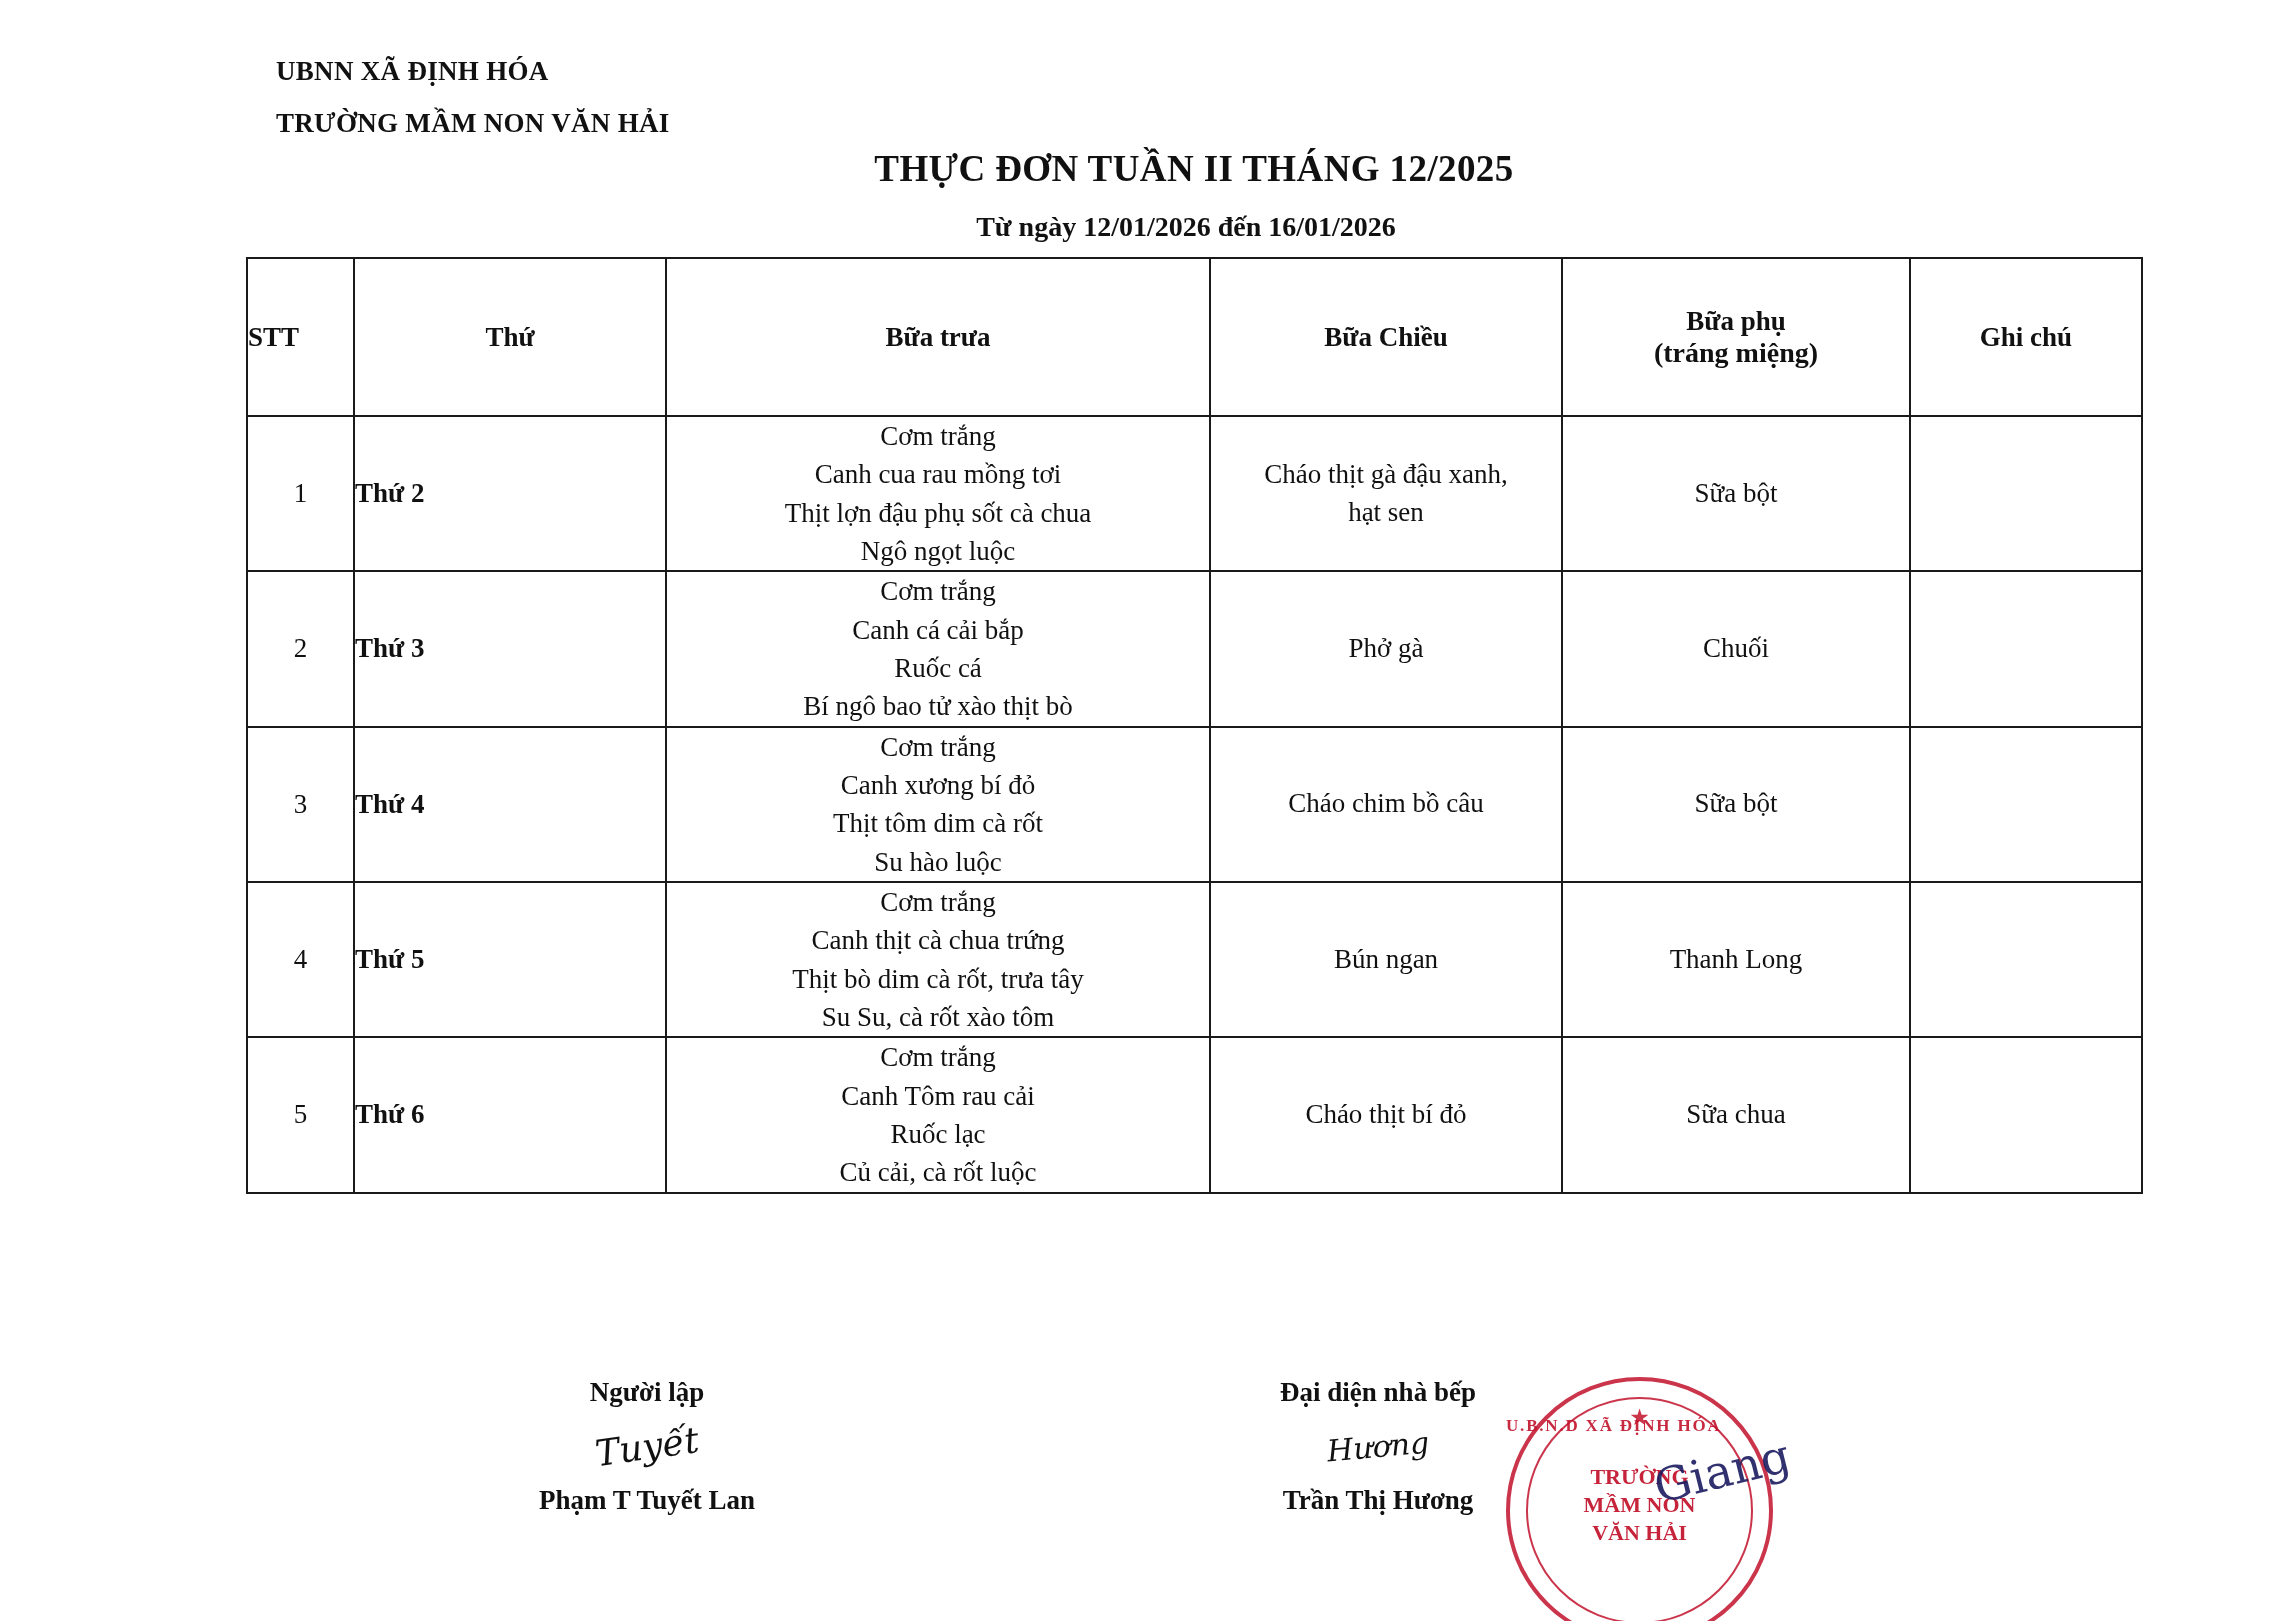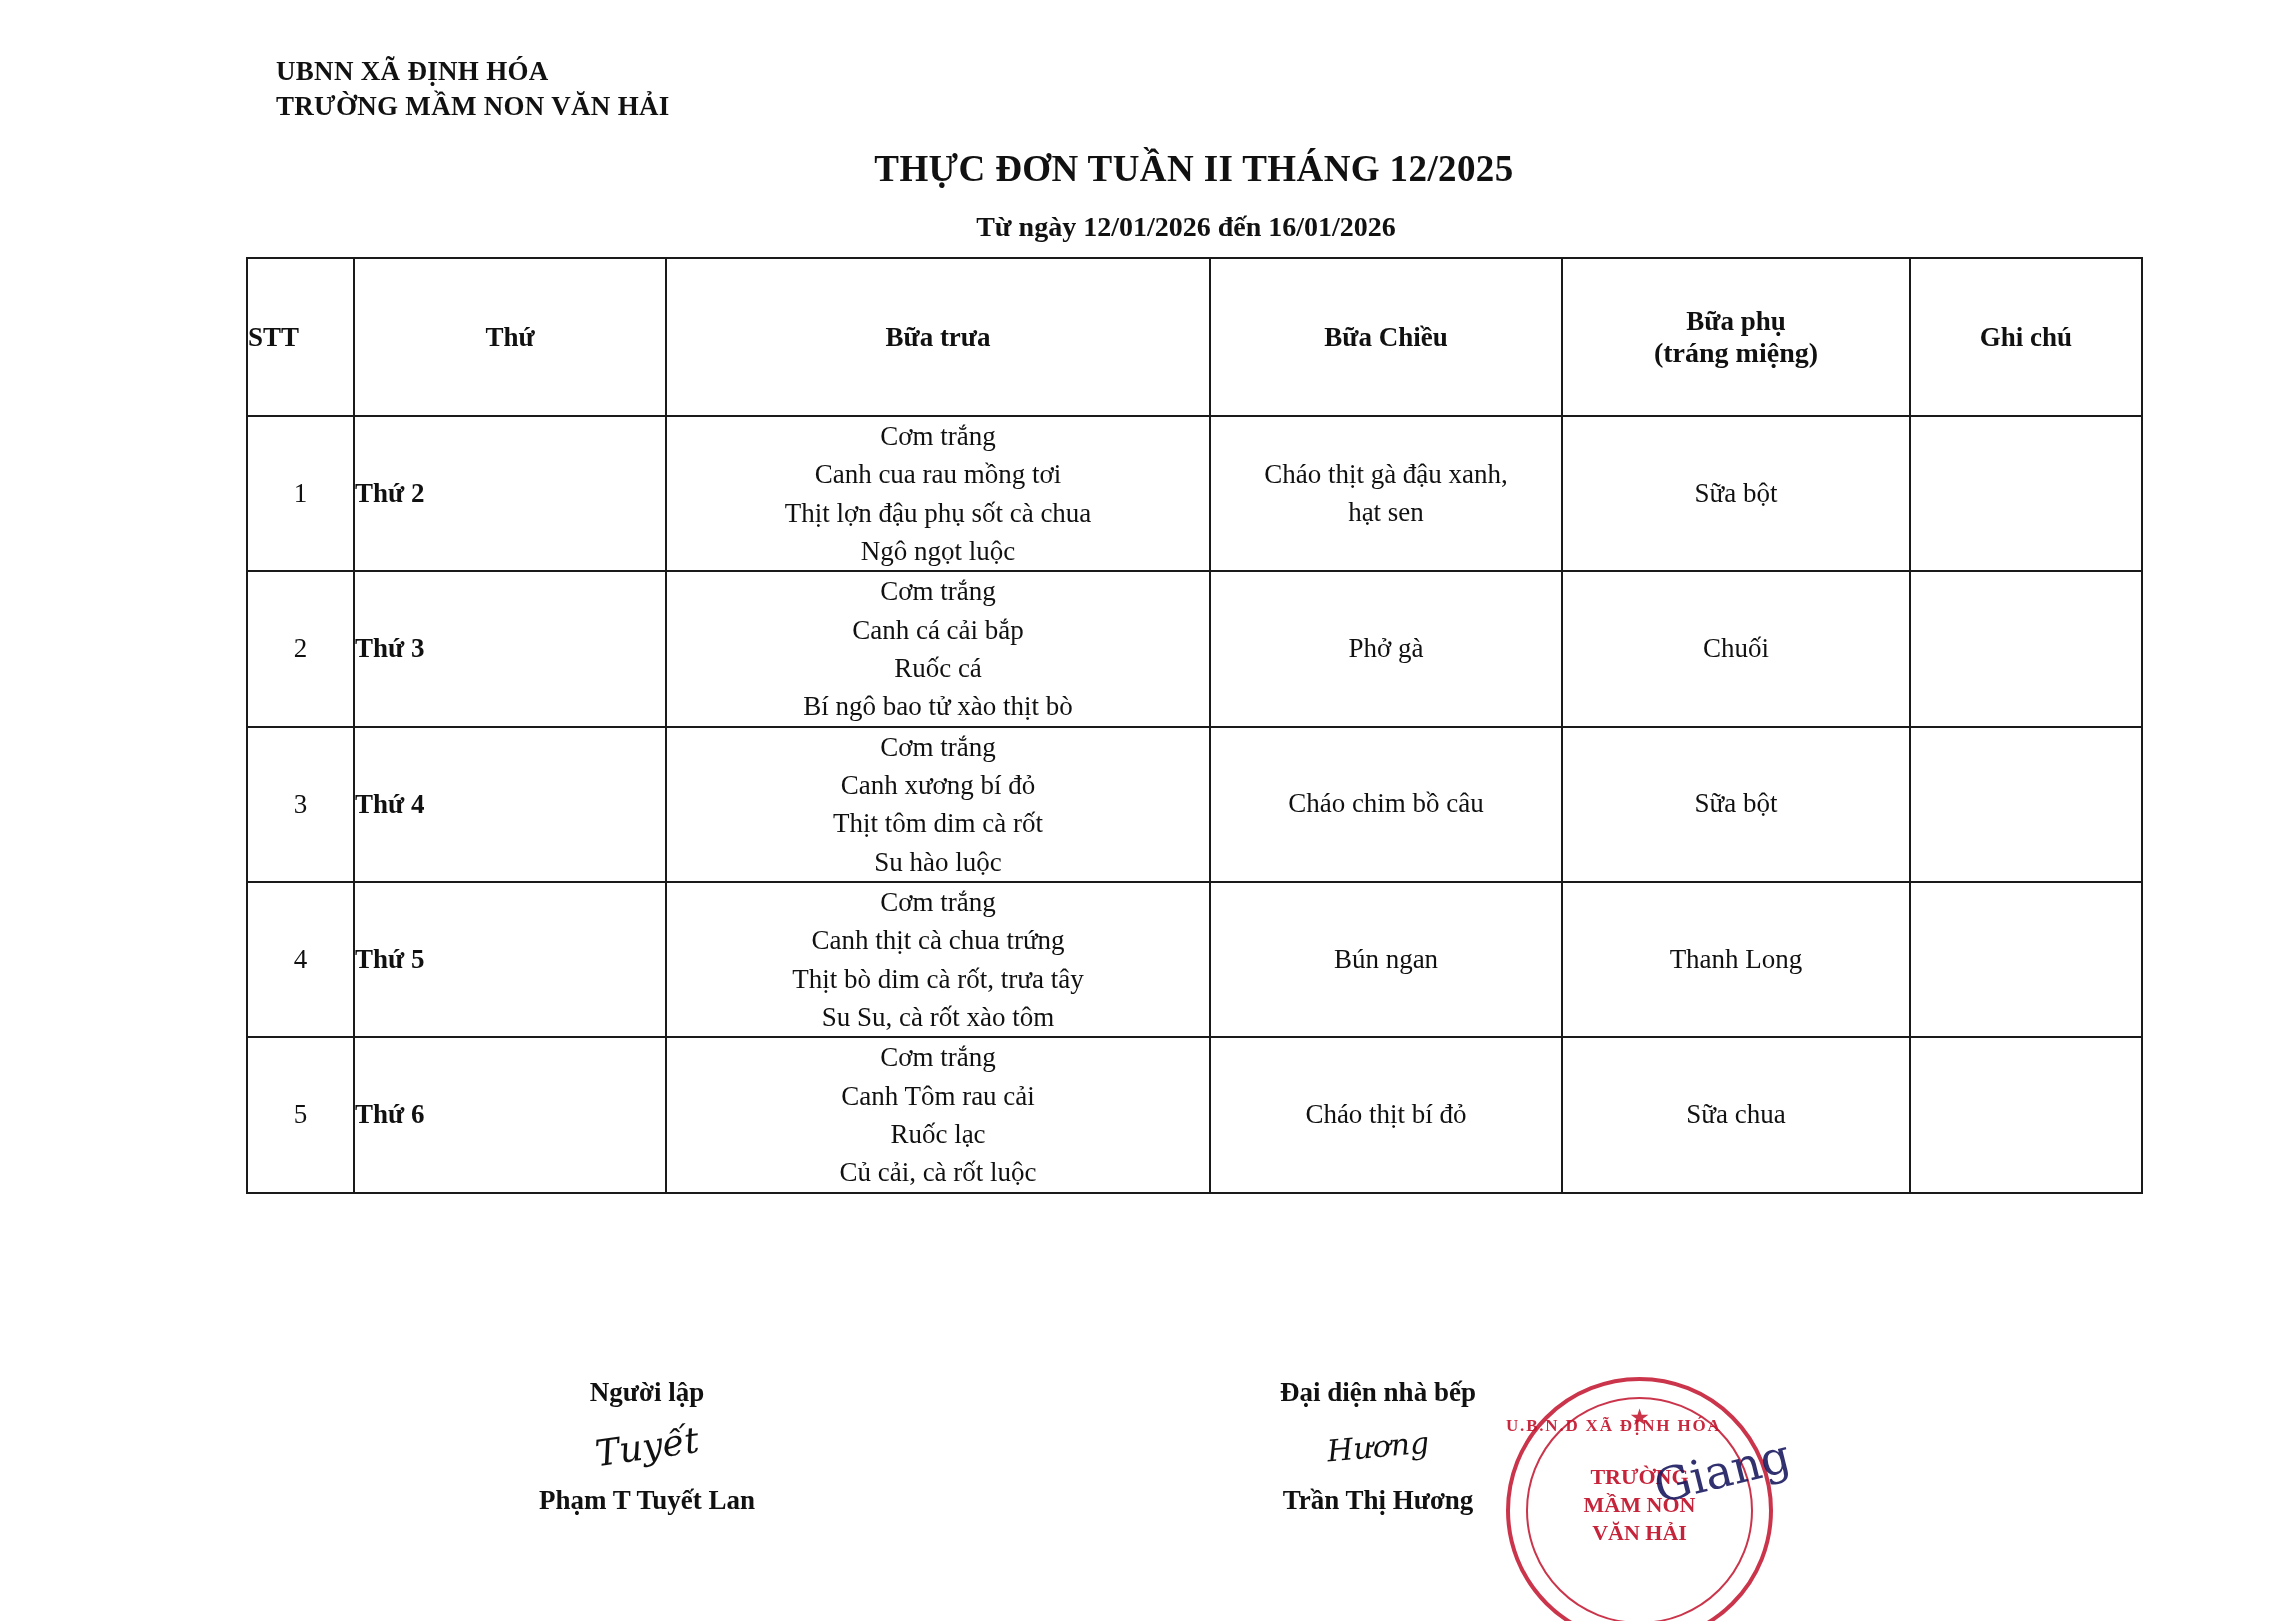--- a/index.html
+++ b/index.html
@@ -26,21 +26,21 @@
   .org-block {
     position: absolute;
     left: 276px;
     top: 55px;
     font-weight: bold;
     font-size: 27px;
     line-height: 1.22;
     letter-spacing: 0.3px;
     white-space: nowrap;
   }
-  .org-line2 { margin-top: 2px; }
+  .org-line2 { margin-top: 19px; }
 
   .doc-title {
     position: absolute;
     left: 0;
     right: 0;
     top: 147px;
     text-align: center;
     font-weight: bold;
     font-size: 37px;
     letter-spacing: 0.4px;

